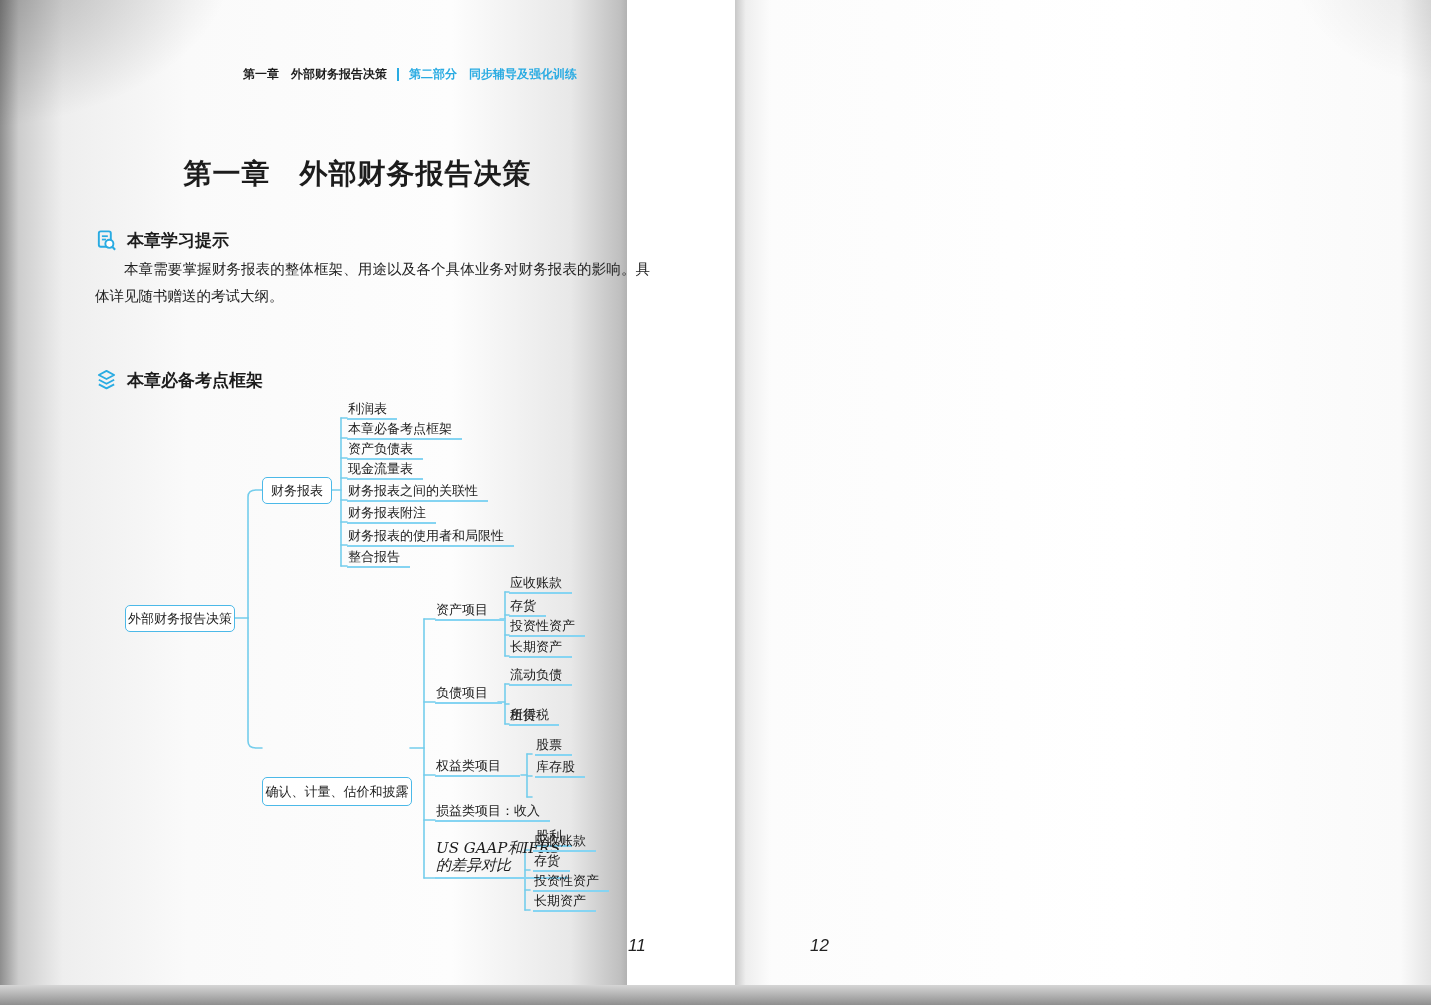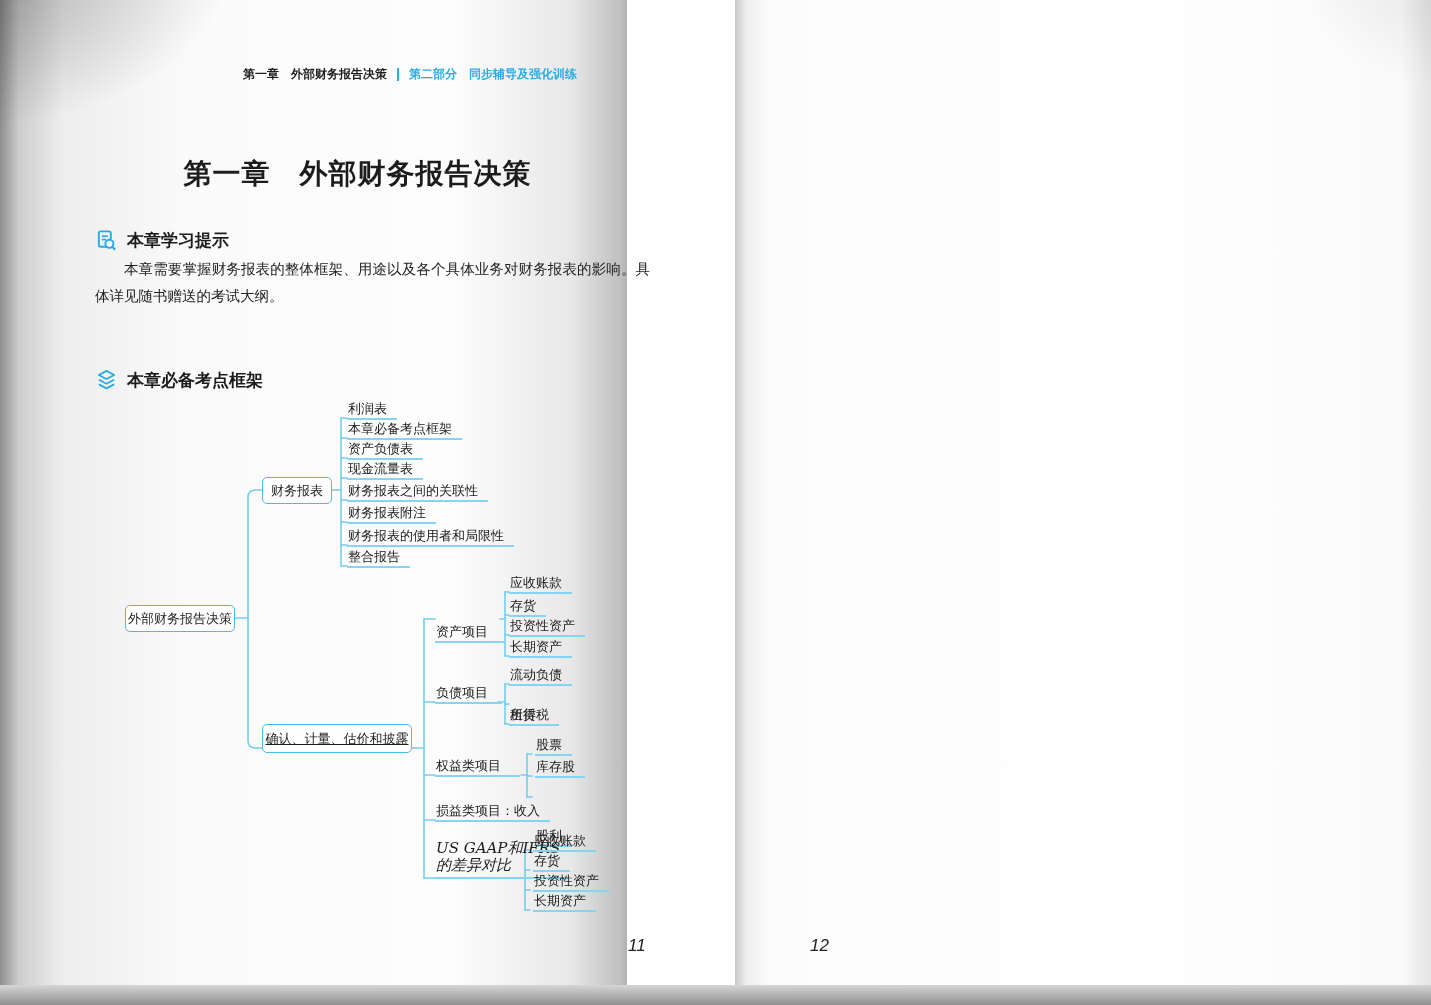--- a/index.html
+++ b/index.html
@@ -121,32 +121,32 @@
           <path d="M525 850 V910"></path>
         <path d="M525 850 H530"></path>
           <path d="M525 870 H530"></path>
           <path d="M525 890 H530"></path>
           <path d="M525 910 H530"></path>
       </g>
     </svg>
 
     <div class="nbox" style="left:125px;top:605px;width:108px;height:25px;">外部财务报告决策</div>
     <div class="nbox" style="left:262px;top:477px;width:68px;height:25px;">财务报表</div>
-    <div class="nbox" style="left:262px;top:724px;width:148px;height:27px;text-decoration:underline;">确认、计量、估价和披露</div>
+    <div class="nbox" style="left:262px;top:777px;width:148px;height:27px;">确认、计量、估价和披露</div>
 
     <div class="leaf" style="left:347px;top:401px;">利润表</div>
     <div class="leaf" style="left:347px;top:421px;">本章必备考点框架</div>
     <div class="leaf" style="left:347px;top:441px;">资产负债表</div>
     <div class="leaf" style="left:347px;top:461px;">现金流量表</div>
     <div class="leaf" style="left:347px;top:483px;">财务报表之间的关联性</div>
     <div class="leaf" style="left:347px;top:505px;">财务报表附注</div>
     <div class="leaf" style="left:347px;top:528px;">财务报表的使用者和局限性</div>
     <div class="leaf" style="left:347px;top:549px;">整合报告</div>
 
-    <div class="leaf" style="left:435px;top:624px;min-width:60px;">资产项目</div>
+    <div class="leaf" style="left:435px;top:602px;min-width:60px;">资产项目</div>
     <div class="leaf" style="left:509px;top:575px;">应收账款</div>
     <div class="leaf" style="left:509px;top:598px;">存货</div>
     <div class="leaf" style="left:509px;top:618px;">投资性资产</div>
     <div class="leaf" style="left:509px;top:639px;">长期资产</div>
 
     <div class="leaf" style="left:435px;top:685px;min-width:56px;">负债项目</div>
     <div class="leaf" style="left:509px;top:667px;">流动负债</div>
     <div class="leaf" style="left:509px;top:687px;margin-top:20px;">所得税</div>
     <div class="leaf" style="left:509px;top:707px;">租赁</div>
 

